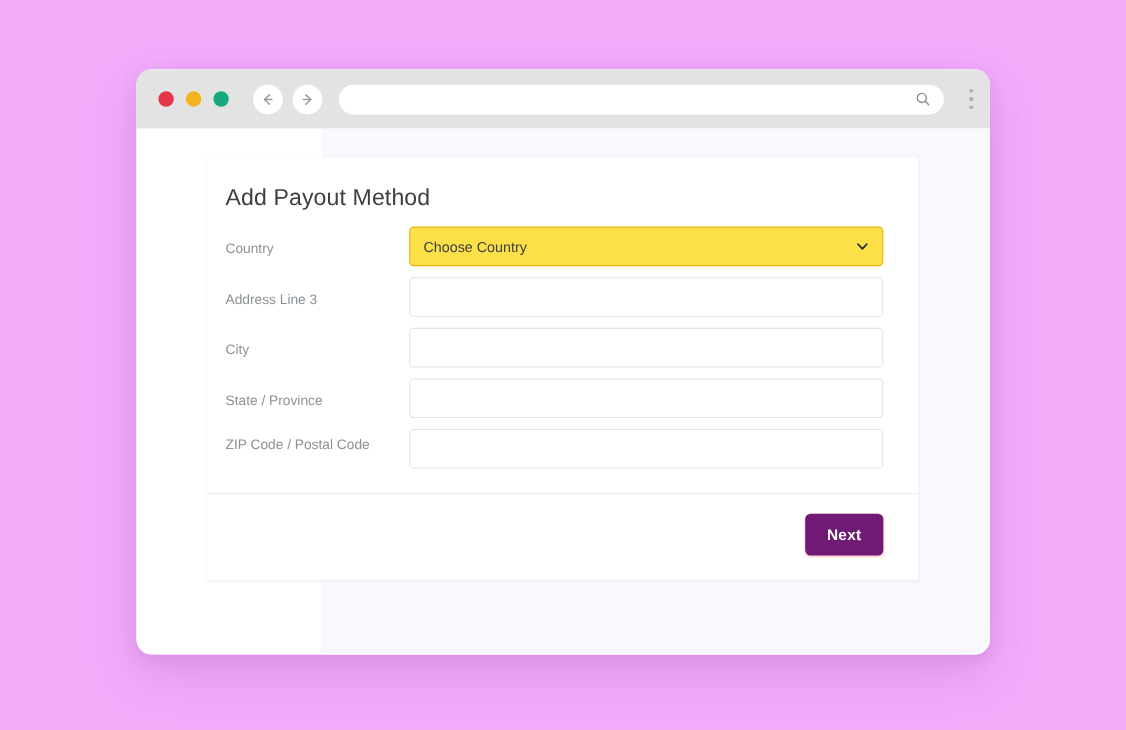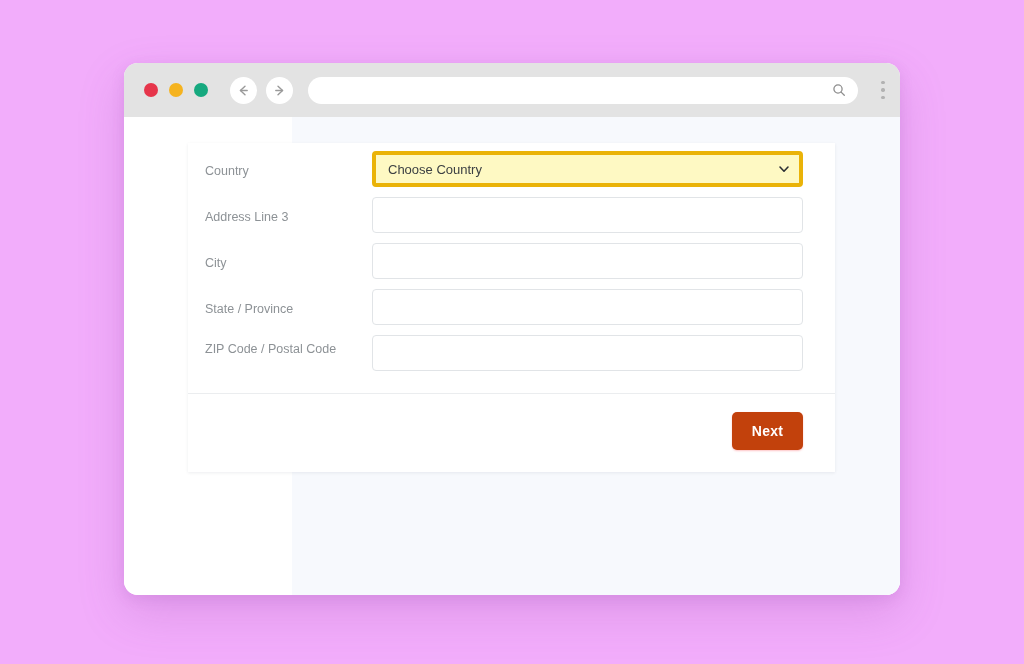--- a/index.html
+++ b/index.html
@@ -184,23 +184,23 @@
     padding: 0 12px;
     outline: none;
   }
   .text-input::placeholder { color: #b7bbbf; }
 
   .select-wrap { position: relative; }
   .select-display {
     width: 100%;
     height: 36px;
     box-sizing: border-box;
-    border: 4px solid #eab308;
+    border: 1px solid #eab308;
     border-radius: 4px;
-    background: #fef9c3;
+    background: #fde047;
     font-size: 13px;
     color: #3c4043;
     padding: 0 34px 0 12px;
     display: flex;
     align-items: center;
   }
   .chevron {
     position: absolute;
     right: 12px;
     top: 50%;
@@ -219,21 +219,21 @@
     padding: 18px 32px 22px 17px;
     display: flex;
     justify-content: flex-end;
   }
 
   .next-button {
     min-width: 68px;
     height: 38px;
     border: none;
     border-radius: 5px;
-    background: #c2410c;
+    background: #701a75;
     color: #ffffff;
     font-family: "Liberation Sans", sans-serif;
     font-size: 14px;
     font-weight: 700;
     letter-spacing: 0.2px;
     padding: 0 20px;
     cursor: pointer;
     box-shadow: 0 1px 2px rgba(249, 87, 92, 0.35);
   }
 </style>
@@ -282,20 +282,21 @@
   </div>
 
   <div class="viewport">
     <div class="page-panel"></div>
   </div>
 
 </div>
 
 <div class="form-card">
 
+  <div class="card-title">Add Payout Method</div>
 
   <div class="form-body">
 
     <div class="form-row">
       <div class="field-label">Country</div>
       <div class="field-control select-wrap">
         <div class="select-display">
           <span>Choose Country</span>
         </div>
         <svg class="chevron" width="14" height="14" viewBox="0 0 14 14">

